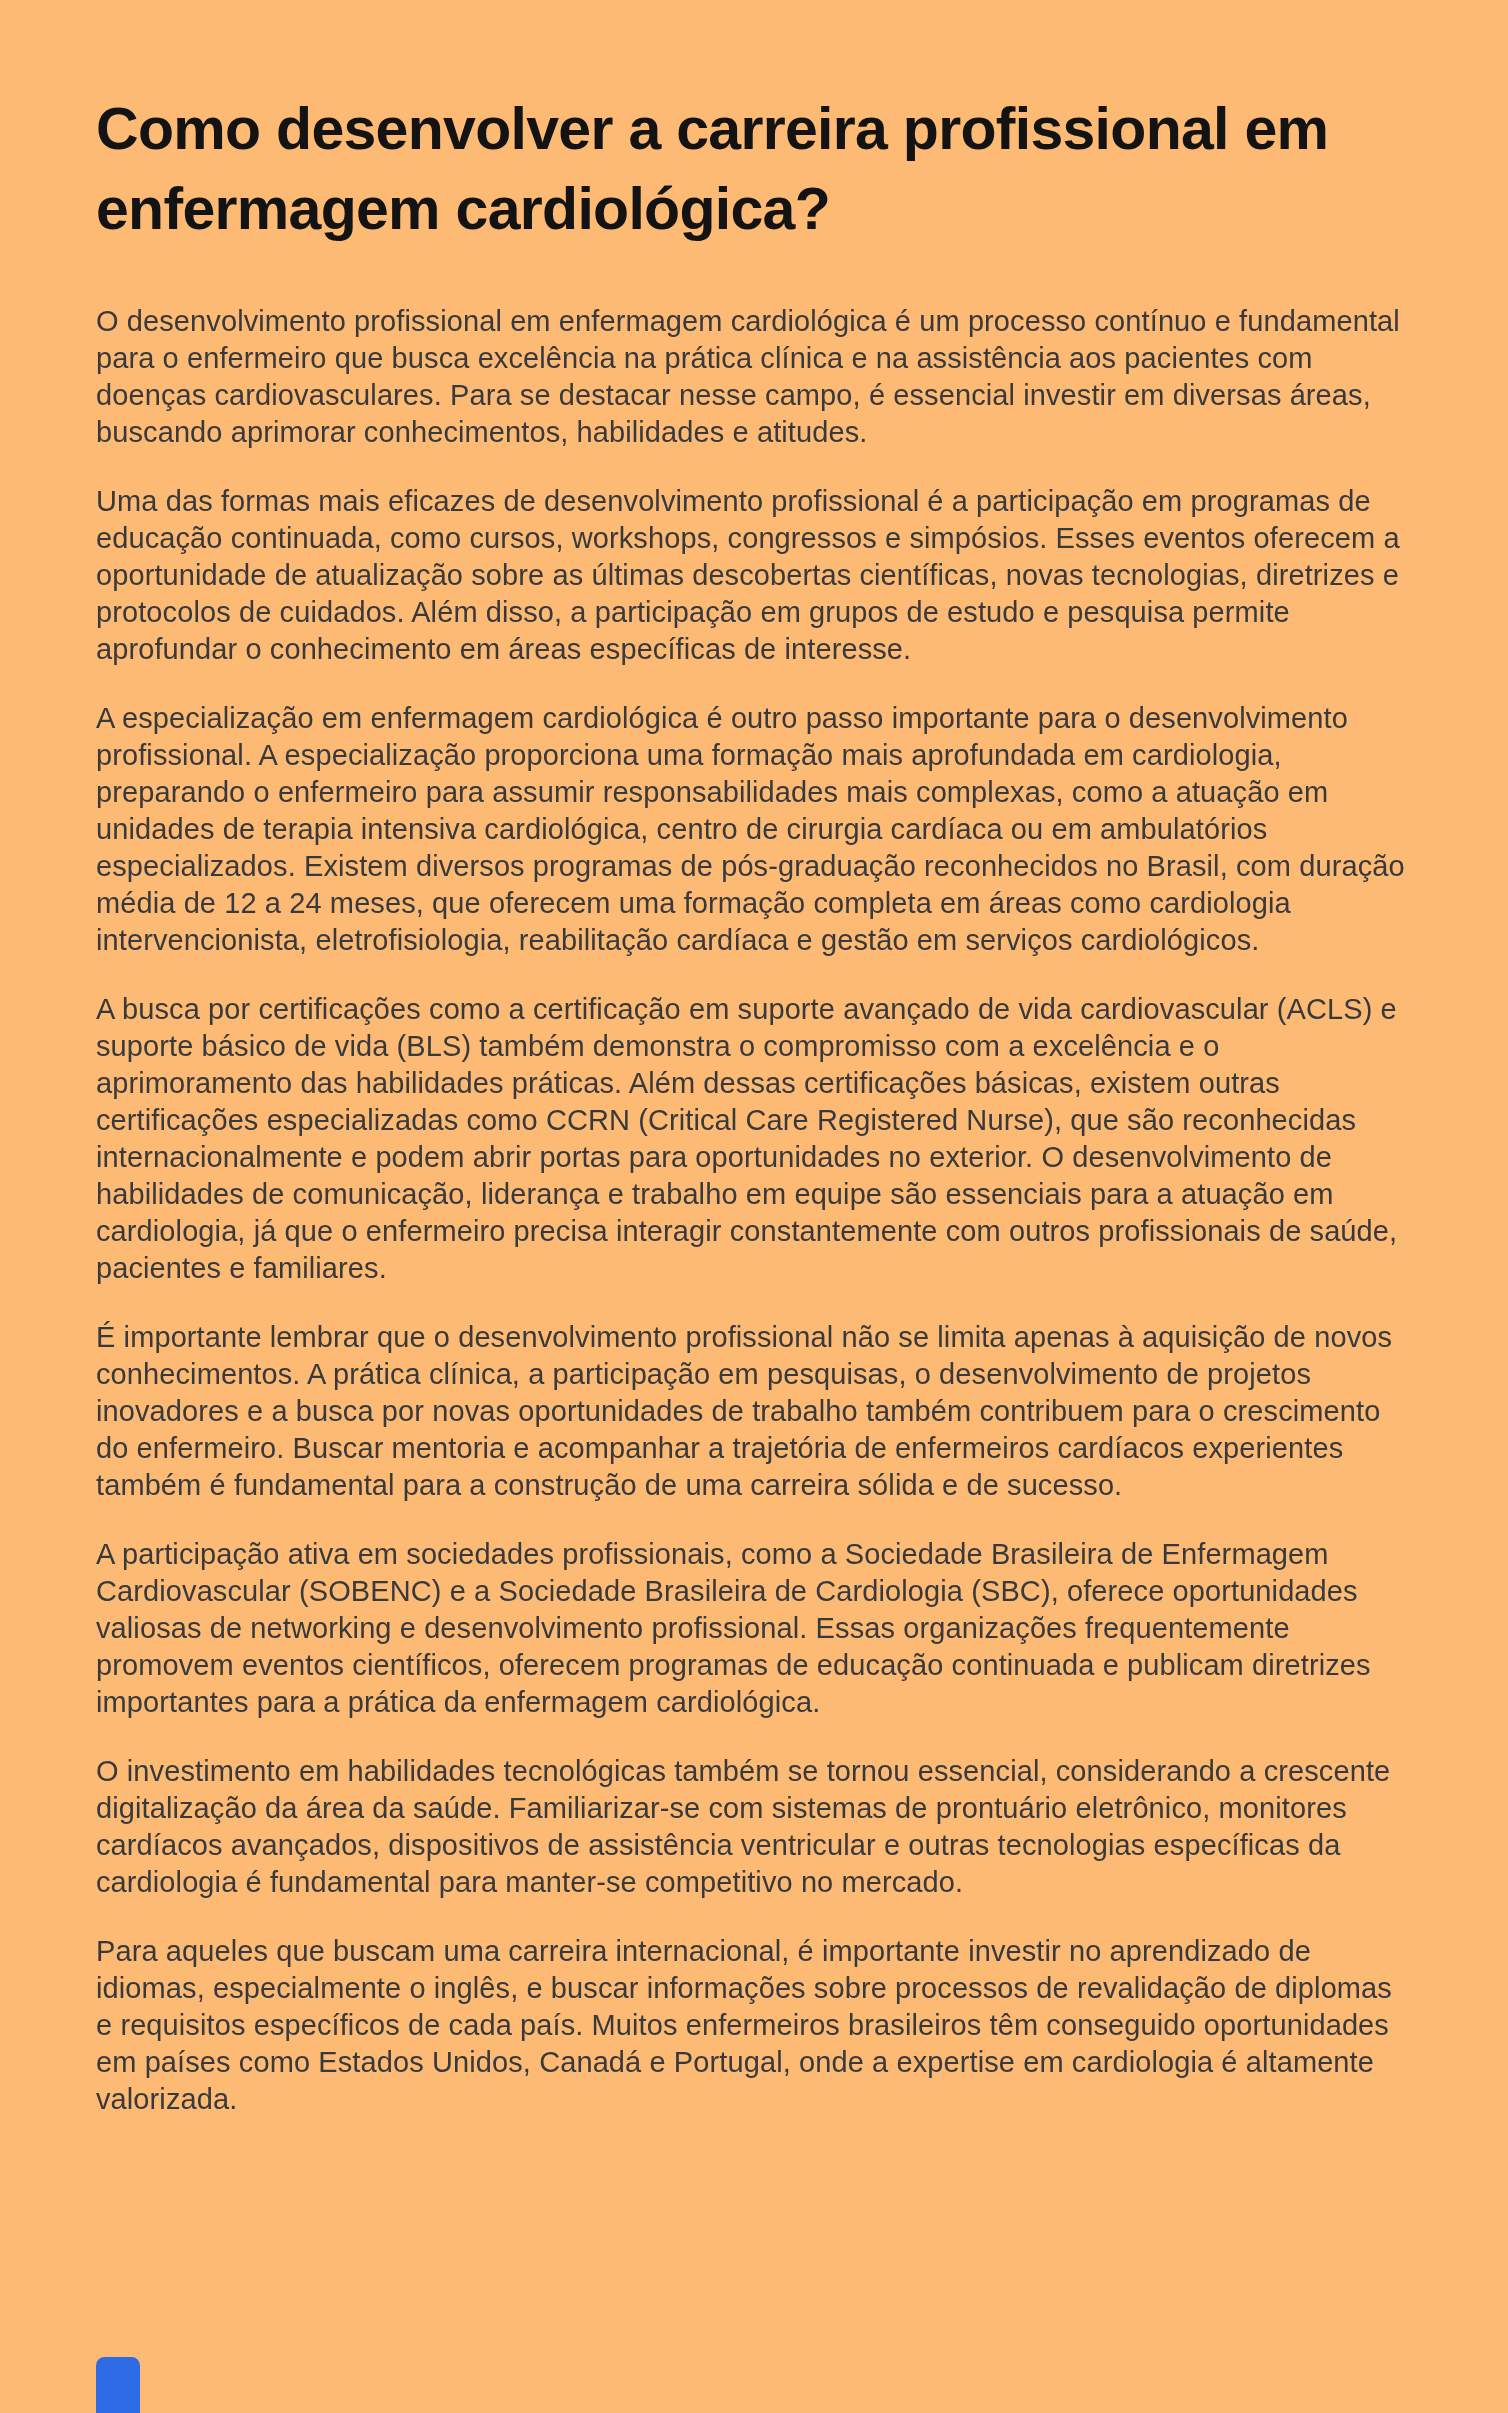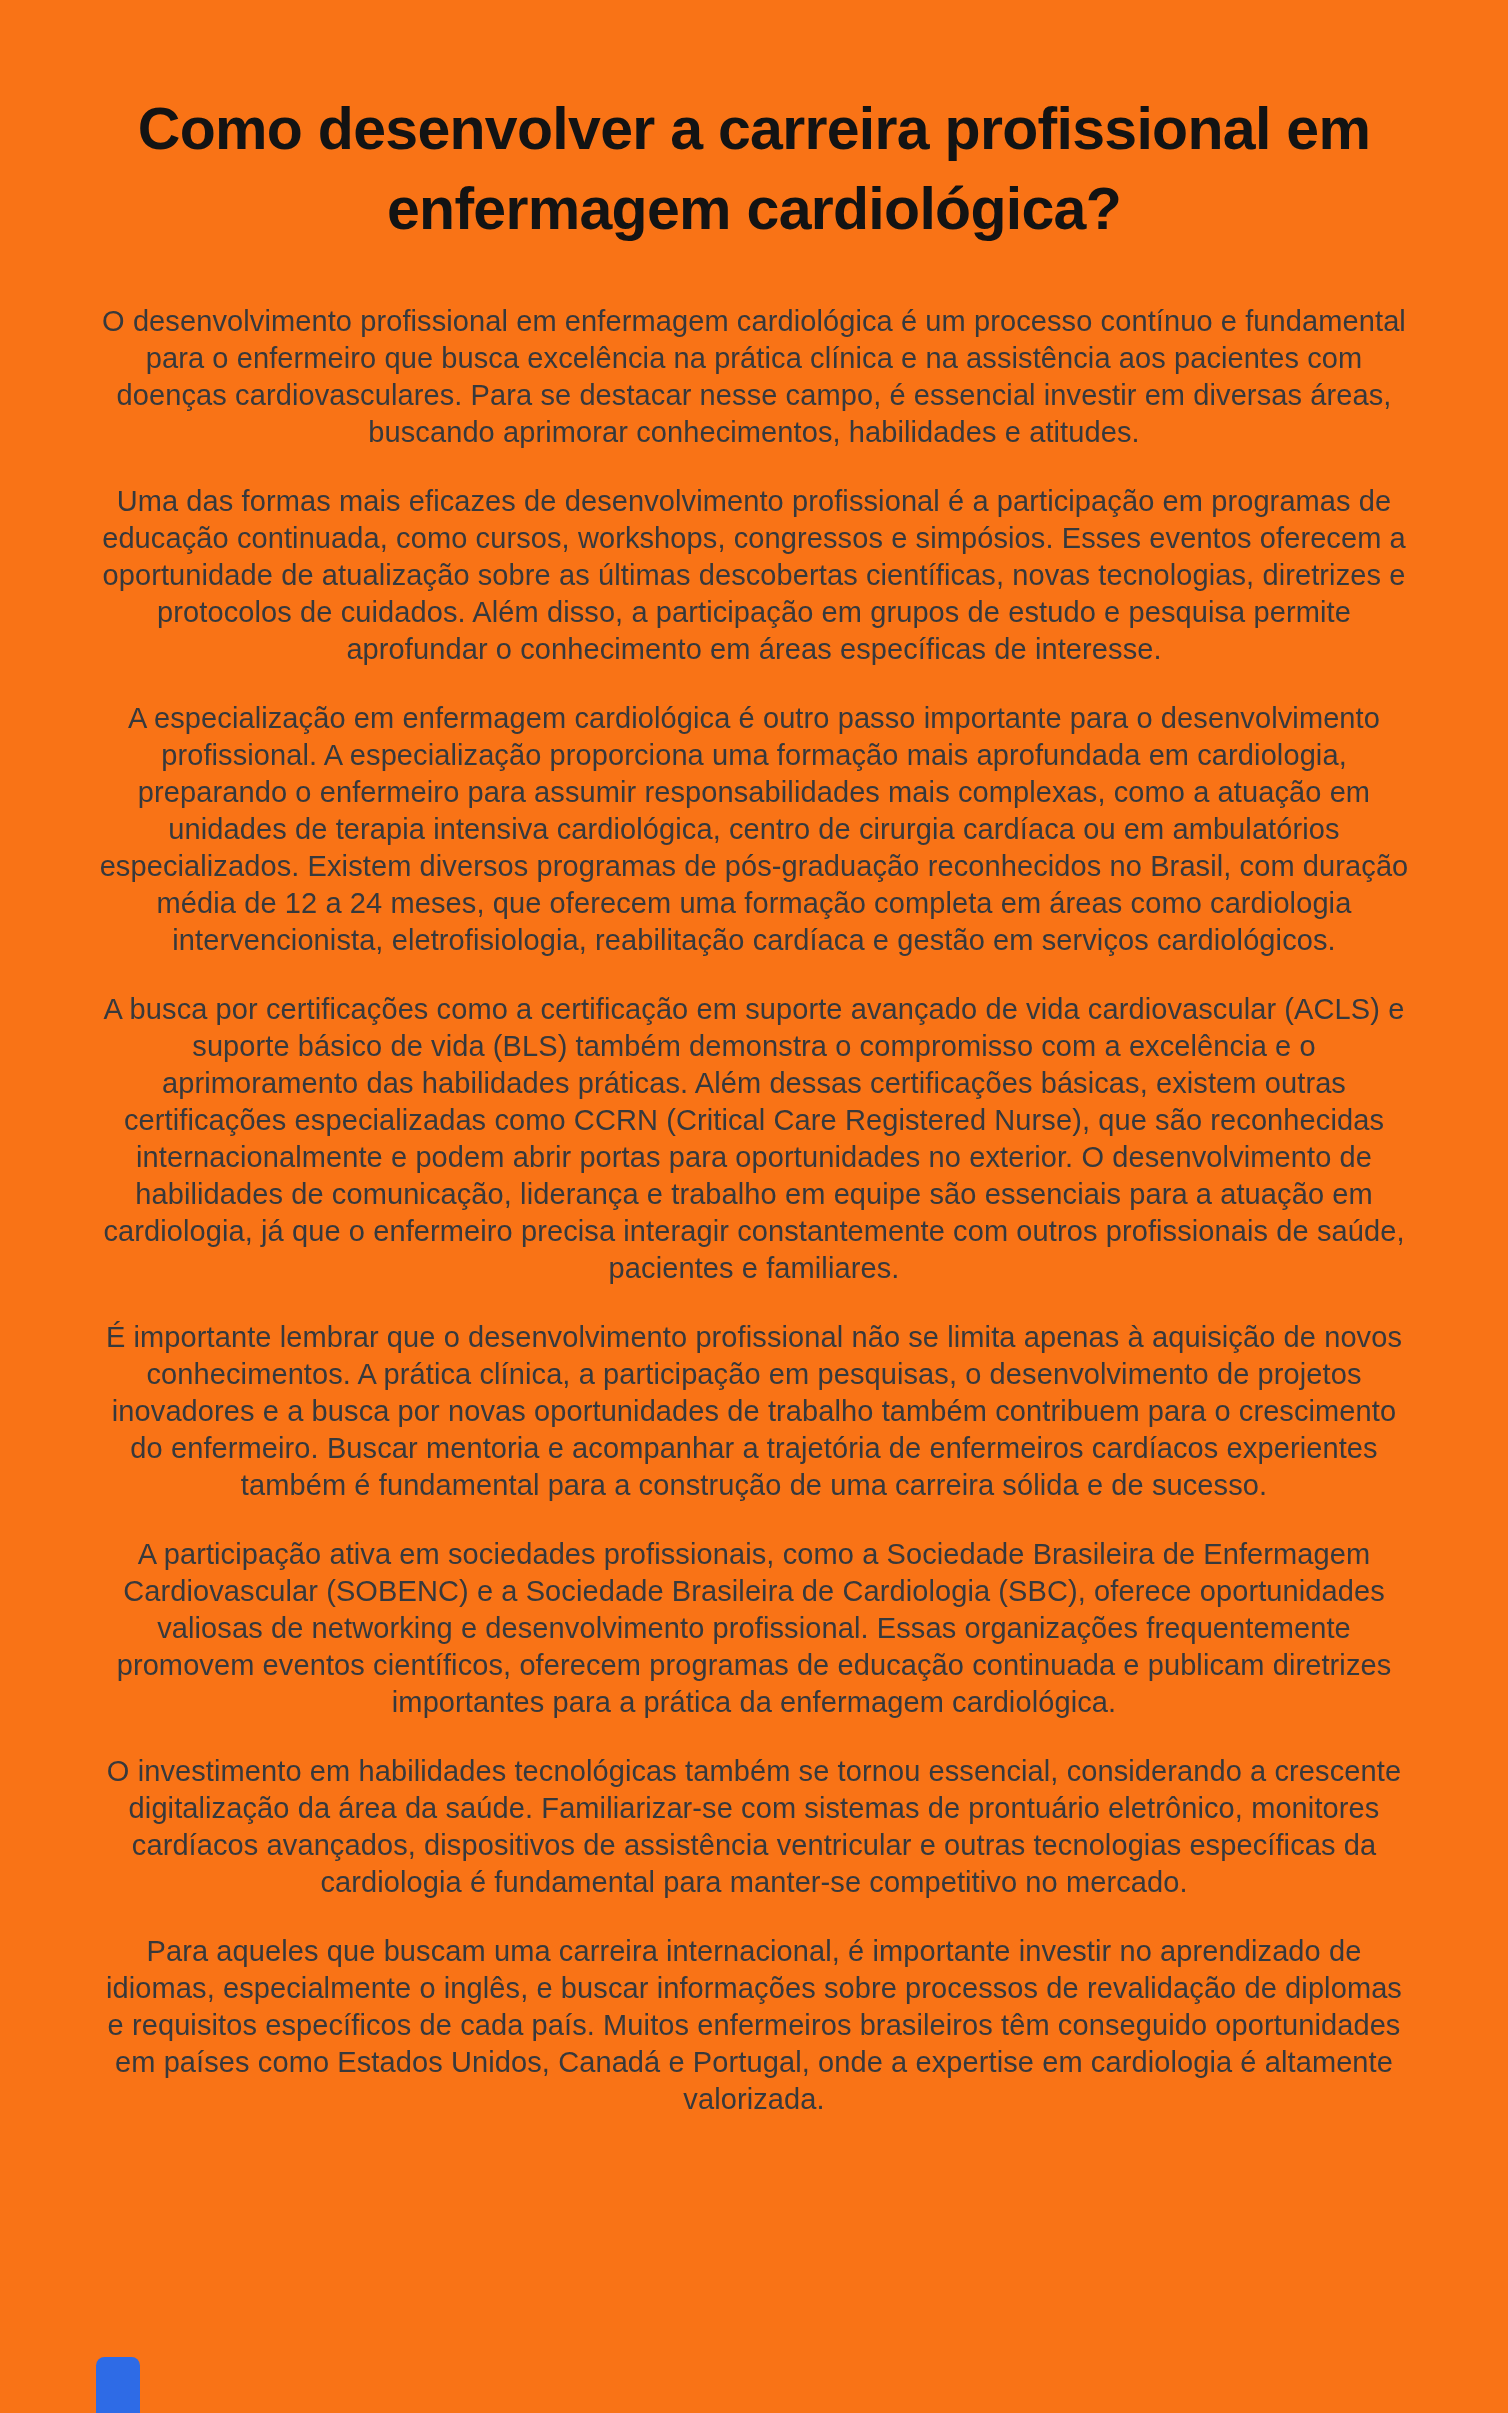--- a/index.html
+++ b/index.html
@@ -2,24 +2,23 @@
 <html lang="pt-BR" style="--title-color: #131313; --body-color: #37393c; --accent-color: #2e6be6;font-size:13.4px"><head>
 <meta charset="utf-8">
 <style>
   * { margin: 0; padding: 0; box-sizing: border-box; }
   html, body { background: #ffffff; }
 
   .page {
     position: relative;
     width: 1508px;
     height: 2413px;
-    background: #f97316;
+    background: #fdba74;
     overflow: hidden;
     font-family: "Liberation Sans", sans-serif;
-    text-align: center;
     -webkit-font-smoothing: antialiased;
   }
 
   .content {
     padding: 89px 96px 0 96px;
   }
 
   .article-title {
     font-size: 59px;
     line-height: 1.36;

